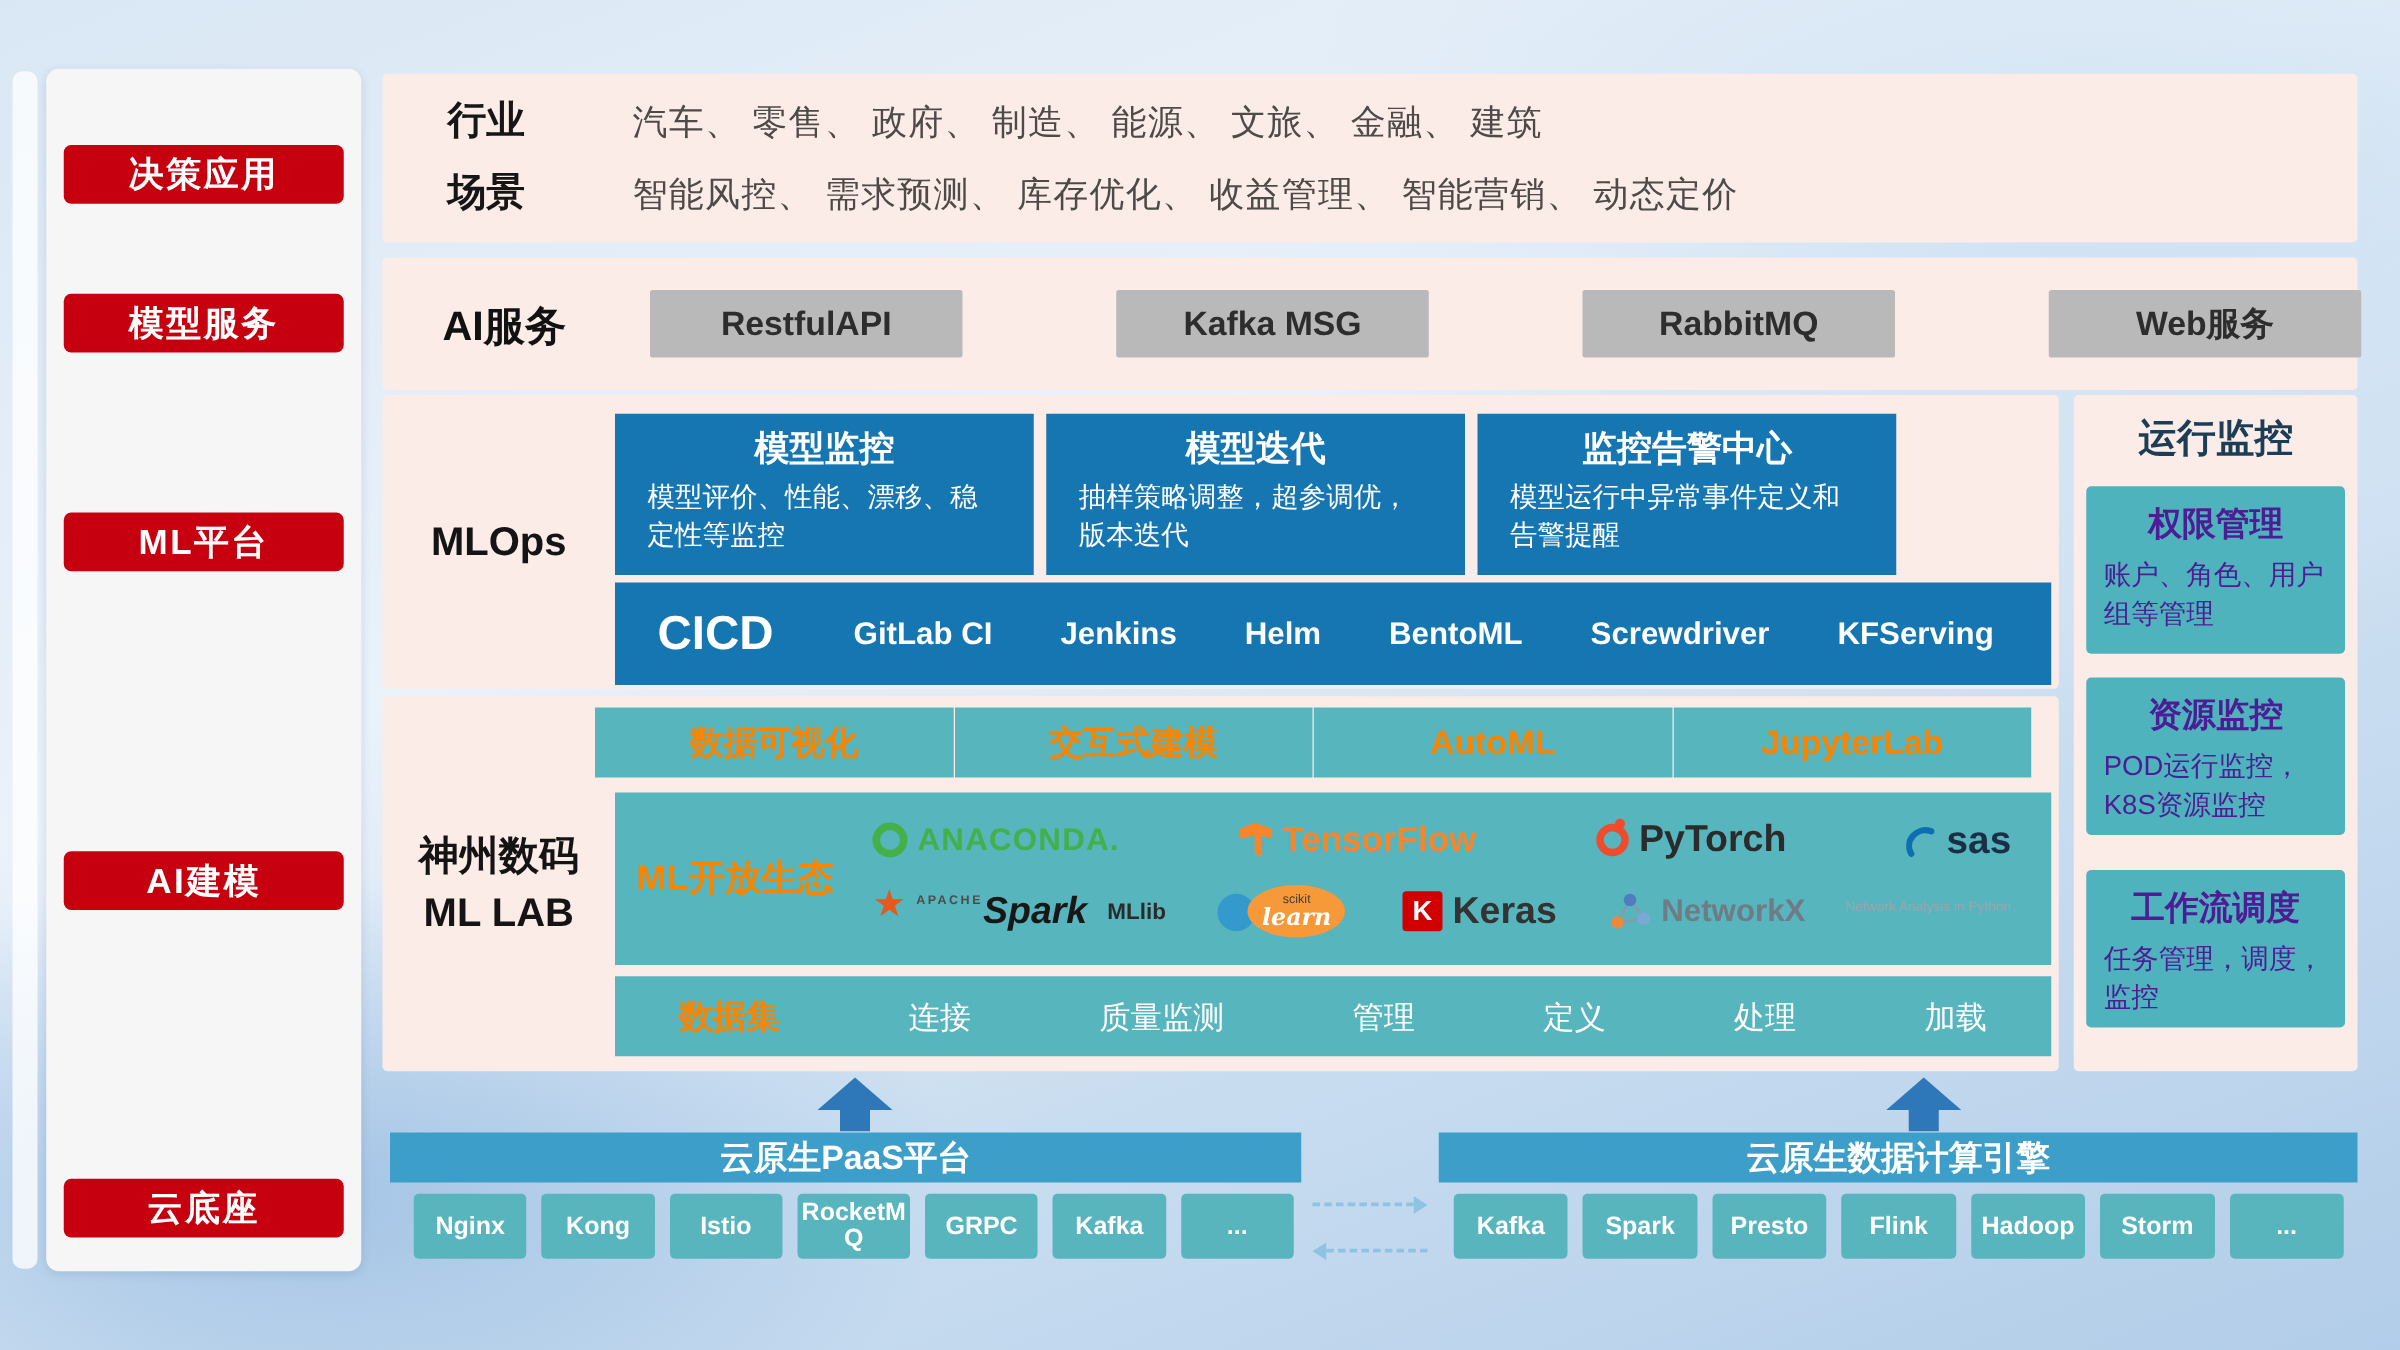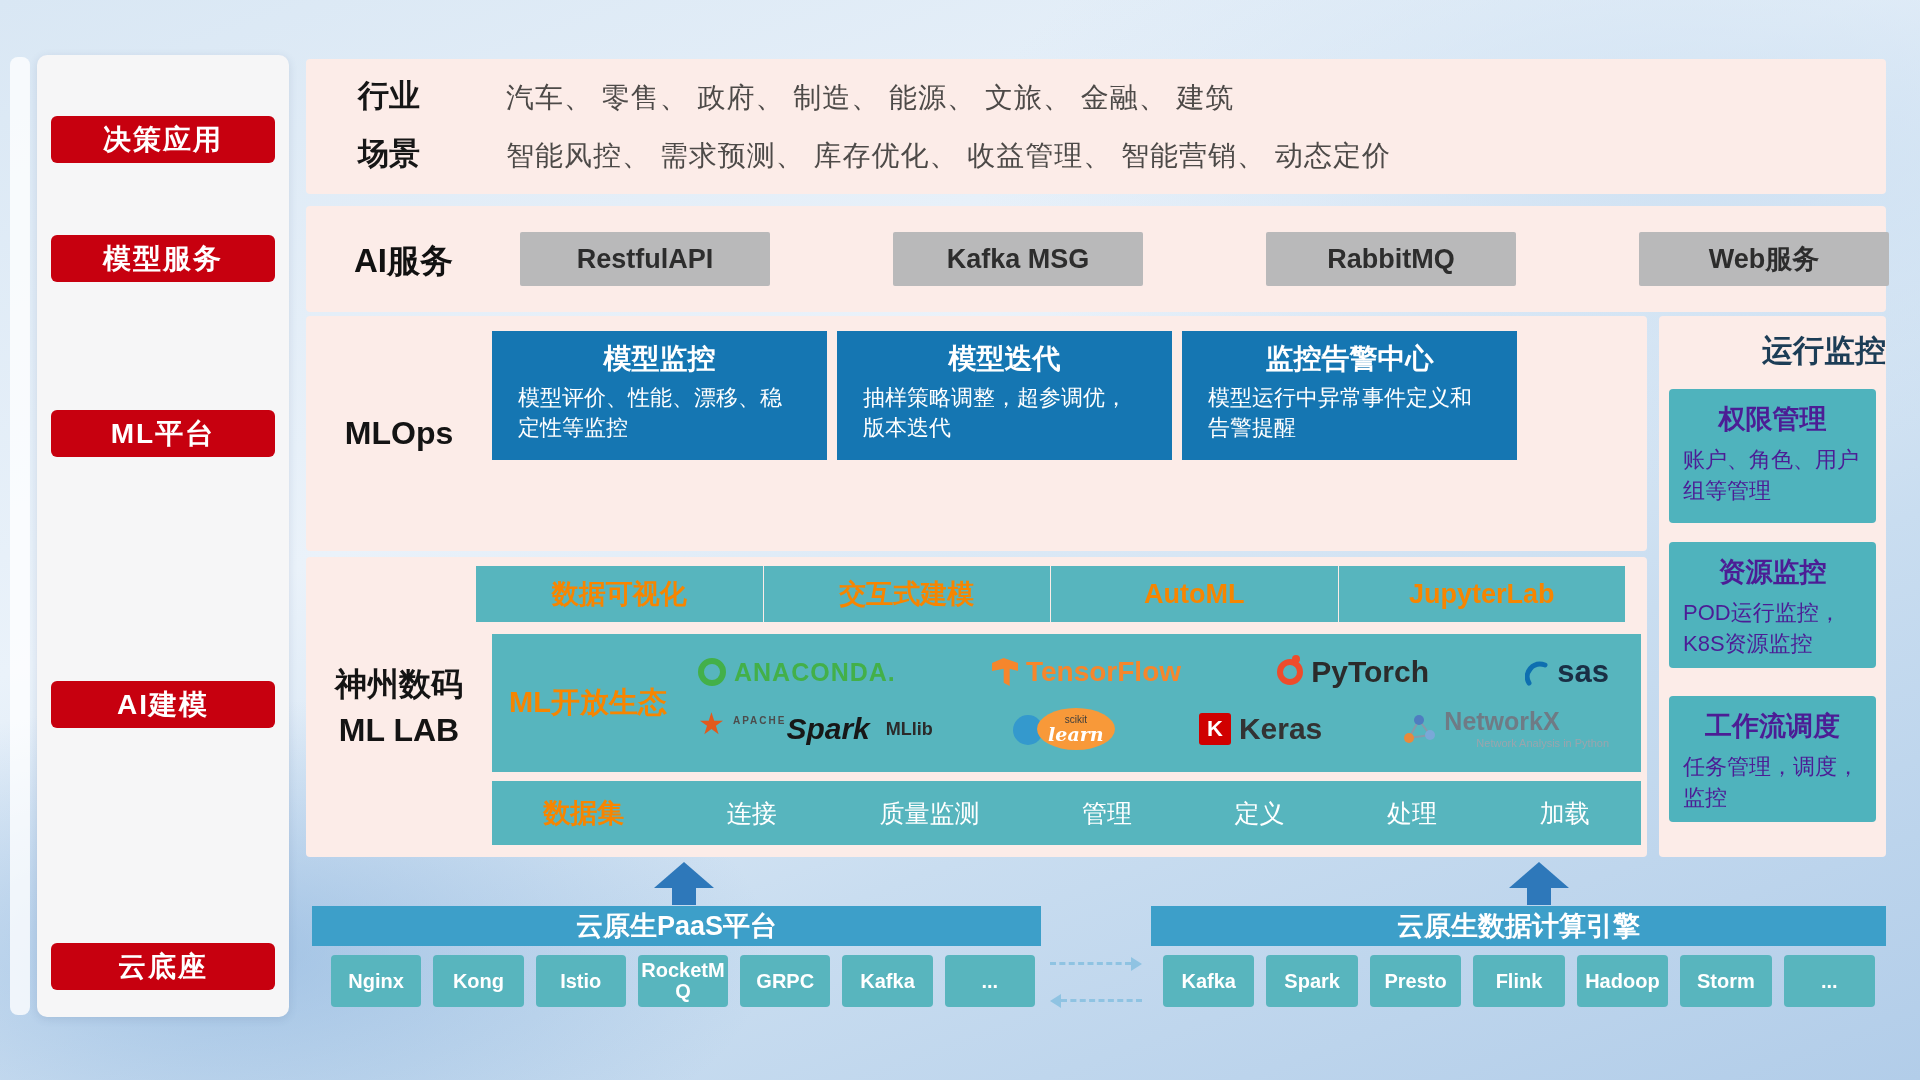--- a/index.html
+++ b/index.html
@@ -61,21 +61,21 @@
     color:#f78500; font-size:29px; font-weight:bold; }
   .logos-col { flex:1; display:flex; flex-direction:column; justify-content:space-evenly; padding:4px 18px 4px 0; }
   .logo-row { display:flex; align-items:center; justify-content:space-between; padding:0 14px; }
   .logo { display:flex; align-items:center; gap:8px; }
 
   .dataset-bar { position:absolute; left:186px; top:224px; width:1149px; height:64px;
     background:#57b5be; display:flex; align-items:center; justify-content:space-around;
     color:#fff; font-size:25px; font-weight:500; }
   .dataset-label { color:#f78500; font-size:27px; font-weight:bold; }
 
-  .mon-title { position:absolute; top:14px; width:100%; text-align:right;
+  .mon-title { position:absolute; top:14px; width:100%; text-align:center;
     font-size:31px; font-weight:bold; color:#1c3d56; }
   .mon-card { position:absolute; left:10px; width:207px; background:#4fb3bd; border-radius:4px; color:#4c1d95; }
   .mon-card .ttl { text-align:center; font-size:27px; font-weight:bold; margin-top:12px; }
   .mon-card .dsc { font-size:22px; padding:8px 14px 0; line-height:1.4; }
 
   
   .bar-header { position:absolute; height:40px; line-height:40px; background:#3d9fc9;
     color:#fff; font-size:27px; font-weight:bold; text-align:center; }
   .chip-row { position:absolute; height:52px; display:flex; gap:12px; }
   .chip { flex:1; background:#58b5be; border-radius:4px; color:#fff; font-size:20px; font-weight:bold;
@@ -117,21 +117,21 @@
   .skl { position:relative; width:106px; height:46px; }
   .skl-blue { position:absolute; left:0; top:9px; width:30px; height:30px; background:#3499cd; border-radius:50%; }
   .skl-orange { position:absolute; left:24px; top:2px; width:78px; height:42px; background:#f89939;
     border-radius:50%/50%; display:flex; flex-direction:column; align-items:center; justify-content:center; }
   .skl-scikit { font-size:10px; color:#3c3c3c; line-height:1; }
   .skl-learn { font-family:"DejaVu Serif",serif; font-style:italic; font-weight:bold; color:#fff;
     font-size:19px; line-height:1; }
   .keras-k { width:32px; height:32px; background:#d00000; color:#fff; display:flex; align-items:center;
     justify-content:center; font-weight:bold; font-size:22px; border-radius:3px; }
   .keras-text { color:#333; font-size:30px; font-weight:600; }
-  .nx-wrap { display:flex; flex-direction:column; }
+  .nx-wrap { display:flex; }
   .nx-text { color:#6f7b85; font-weight:bold; font-size:25px; line-height:1; }
   .nx-sub { color:#9aa5ad; font-size:11px; margin-top:3px;margin-left:32px; }
 </style>
 </head>
 <body>
 
 <div class="stage">
   <div class="edge-strip"></div>
 
   <aside class="sidebar">
@@ -166,20 +166,31 @@
         <div class="ttl">模型监控</div>
         <div class="dsc">模型评价、性能、漂移、稳定性等监控</div>
       </div>
       <div class="ml-card">
         <div class="ttl">模型迭代</div>
         <div class="dsc">抽样策略调整，超参调优，版本迭代</div>
       </div>
       <div class="ml-card">
         <div class="ttl">监控告警中心</div>
         <div class="dsc">模型运行中异常事件定义和告警提醒</div>
+      </div>
+    </div>
+    <div class="cicd-bar">
+      <div class="cicd-label">CICD</div>
+      <div class="cicd-items">
+        <span>GitLab CI</span>
+        <span>Jenkins</span>
+        <span>Helm</span>
+        <span>BentoML</span>
+        <span>Screwdriver</span>
+        <span>KFServing</span>
       </div>
     </div>
   </section>
 
   <section class="panel p-mllab">
     <div class="side-label">
       <span>神州数码</span>
       <span>ML LAB</span>
     </div>
     <div class="teal-row">

